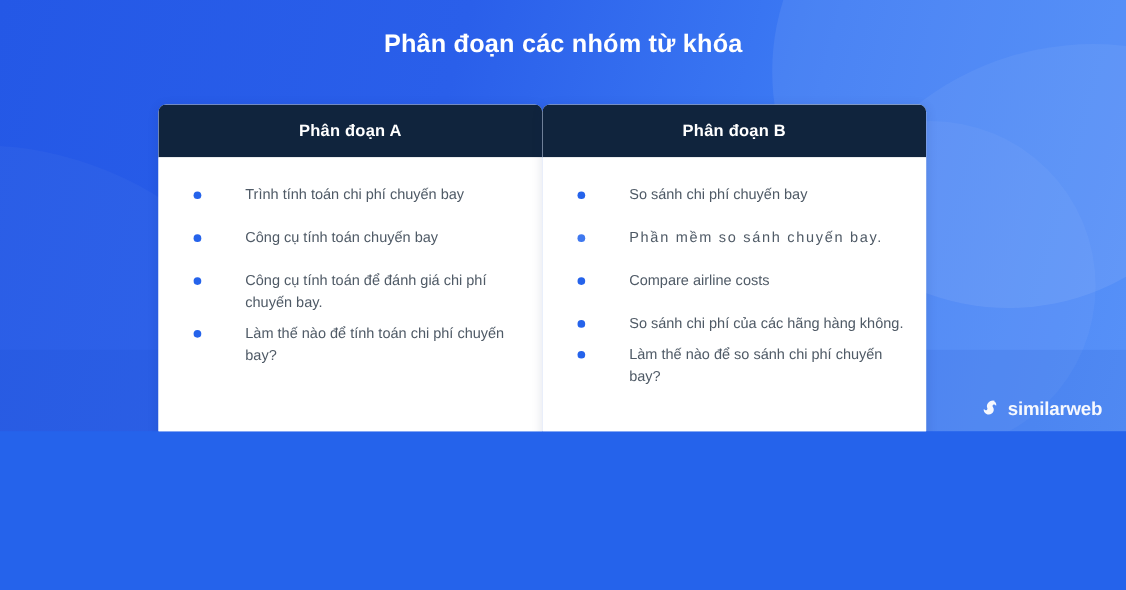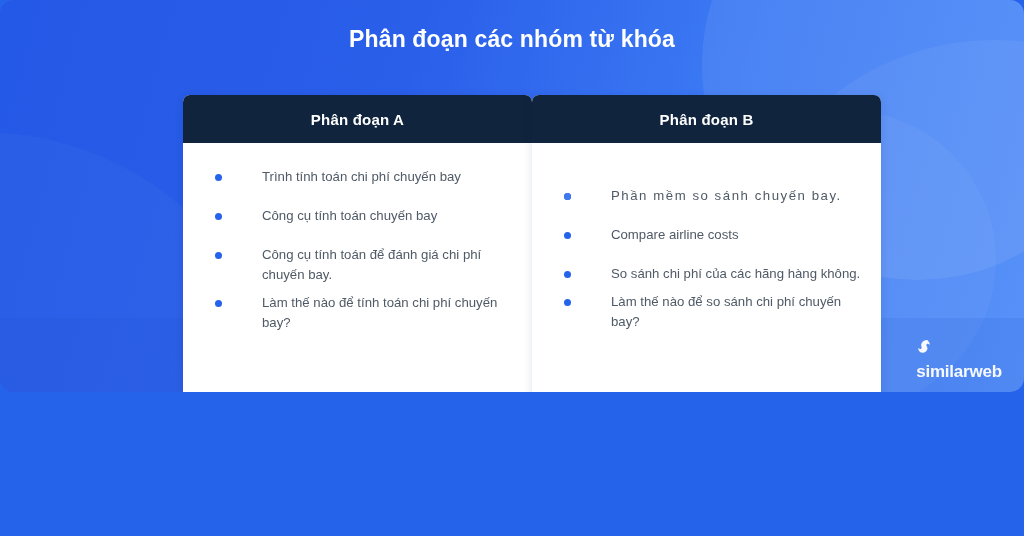--- a/index.html
+++ b/index.html
@@ -14,21 +14,20 @@
     font-family: "Liberation Sans", "DejaVu Sans", sans-serif;
     background: #2563eb;
   }
 
   .slide {
     position: relative;
     width: 1024px;
     height: 392px;
     overflow: hidden;
     background: linear-gradient(105deg, #2458e6 0%, #2a5fea 38%, #3d7bf4 68%, #4e8bf8 100%);
-    border-radius: 14px;
   }
 
   
   .deco {
     position: absolute;
     border-radius: 50%;
     pointer-events: none;
   }
   .deco-1 {
     width: 430px; height: 430px;
@@ -72,21 +71,21 @@
     line-height: 1.2;
   }
 
   
   .cards {
     position: absolute;
     top: 95px;
     left: 144px;
     width: 737px;
     display: flex;
-    justify-content: flex-end;
+    justify-content: flex-start;
   }
 
   .card {
     width: 349px;
     background: #ffffff;
     border-radius: 7px;
     box-shadow: 0 2px 10px rgba(10,30,90,0.12);
     overflow: hidden;
     display: flex;
     flex-direction: column;
@@ -148,21 +147,20 @@
   .bullet-item.tight { margin-bottom: 8px; }
 
   
   .logo {
     position: absolute;
     right: 22px;
     bottom: 10px;
     display: flex;
     gap: 6px;
     opacity: 0.95;
-    flex-direction: column;
   }
   .logo-mark { display: block; }
   .logo-text {
     color: #ffffff;
     font-size: 17px;
     font-weight: bold;
     letter-spacing: -0.2px;
   }
 </style>
 </head>
@@ -203,20 +201,21 @@
         </ul>
       </div>
     </div>
 
     <div class="card">
       <div class="card-header">Phân đoạn B</div>
       <div class="card-body">
         <ul class="bullet-list">
           <li class="bullet-item">
             <span class="dot"></span>
+            <span>So sánh chi phí chuyến bay</span>
           </li>
           <li class="bullet-item tracked">
             <span class="dot"></span>
             <span>Phần mềm so sánh chuyến bay.</span>
           </li>
           <li class="bullet-item">
             <span class="dot"></span>
             <span>Compare airline costs</span>
           </li>
           <li class="bullet-item tight">

